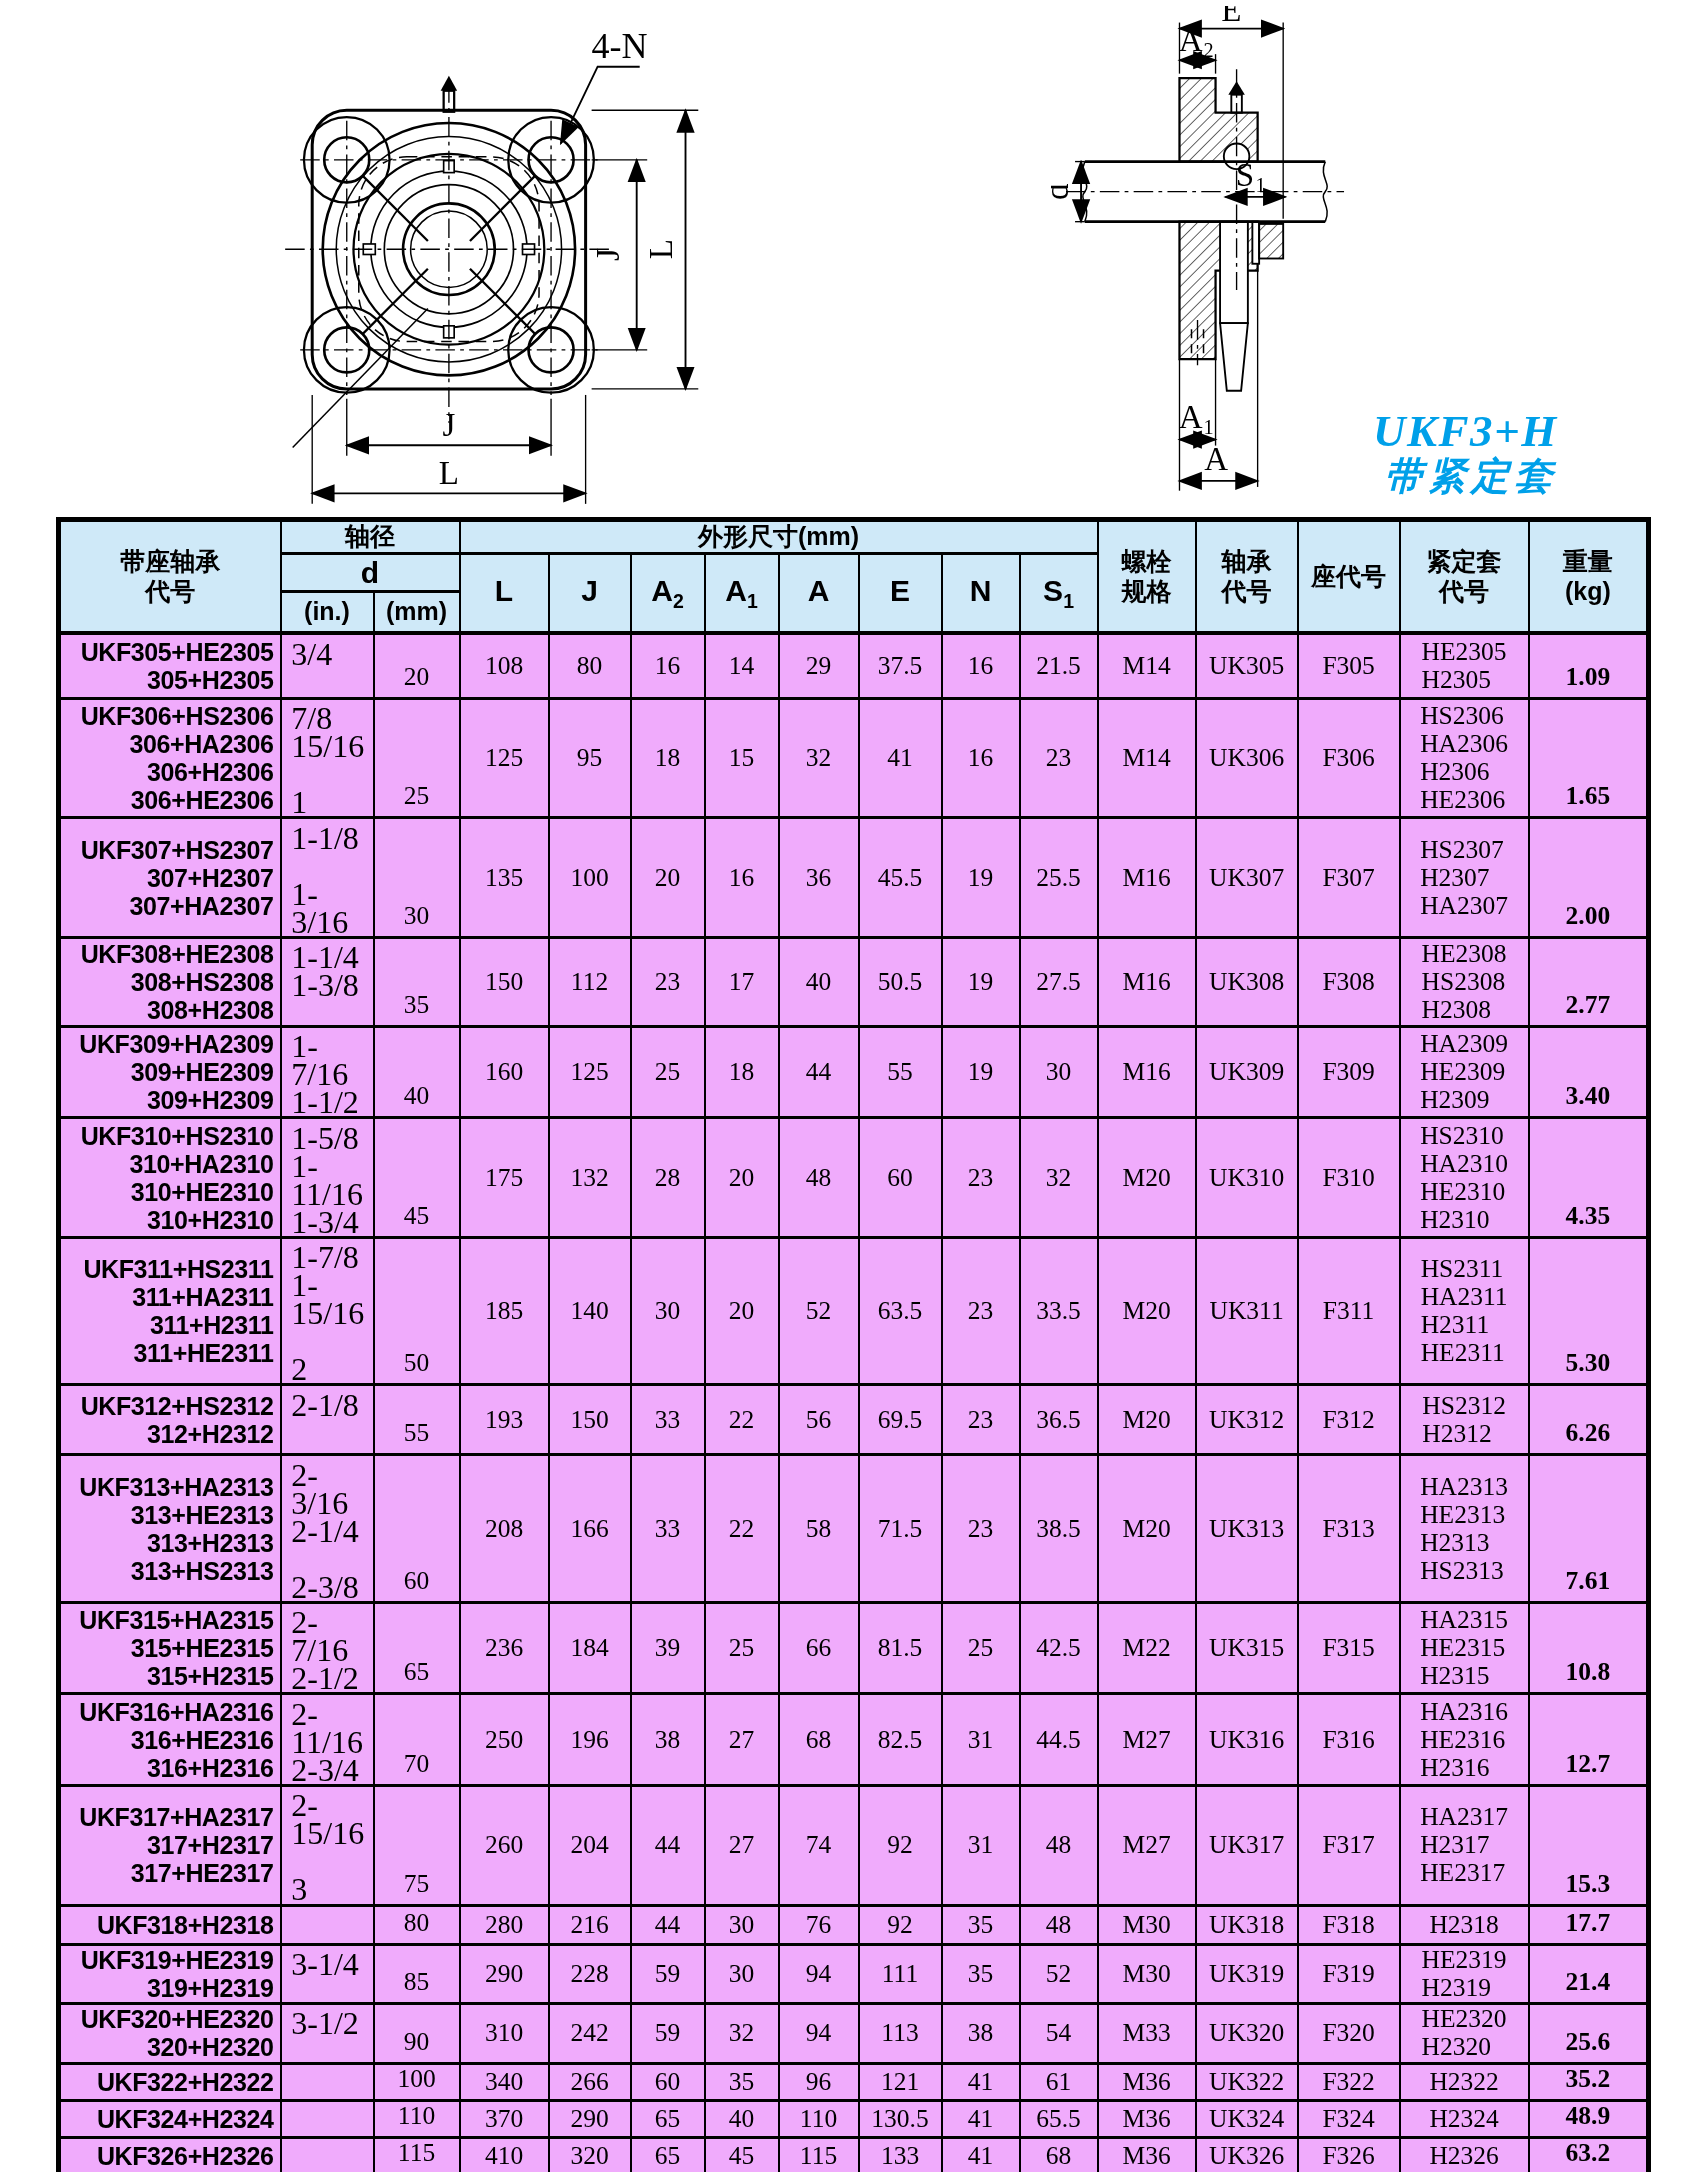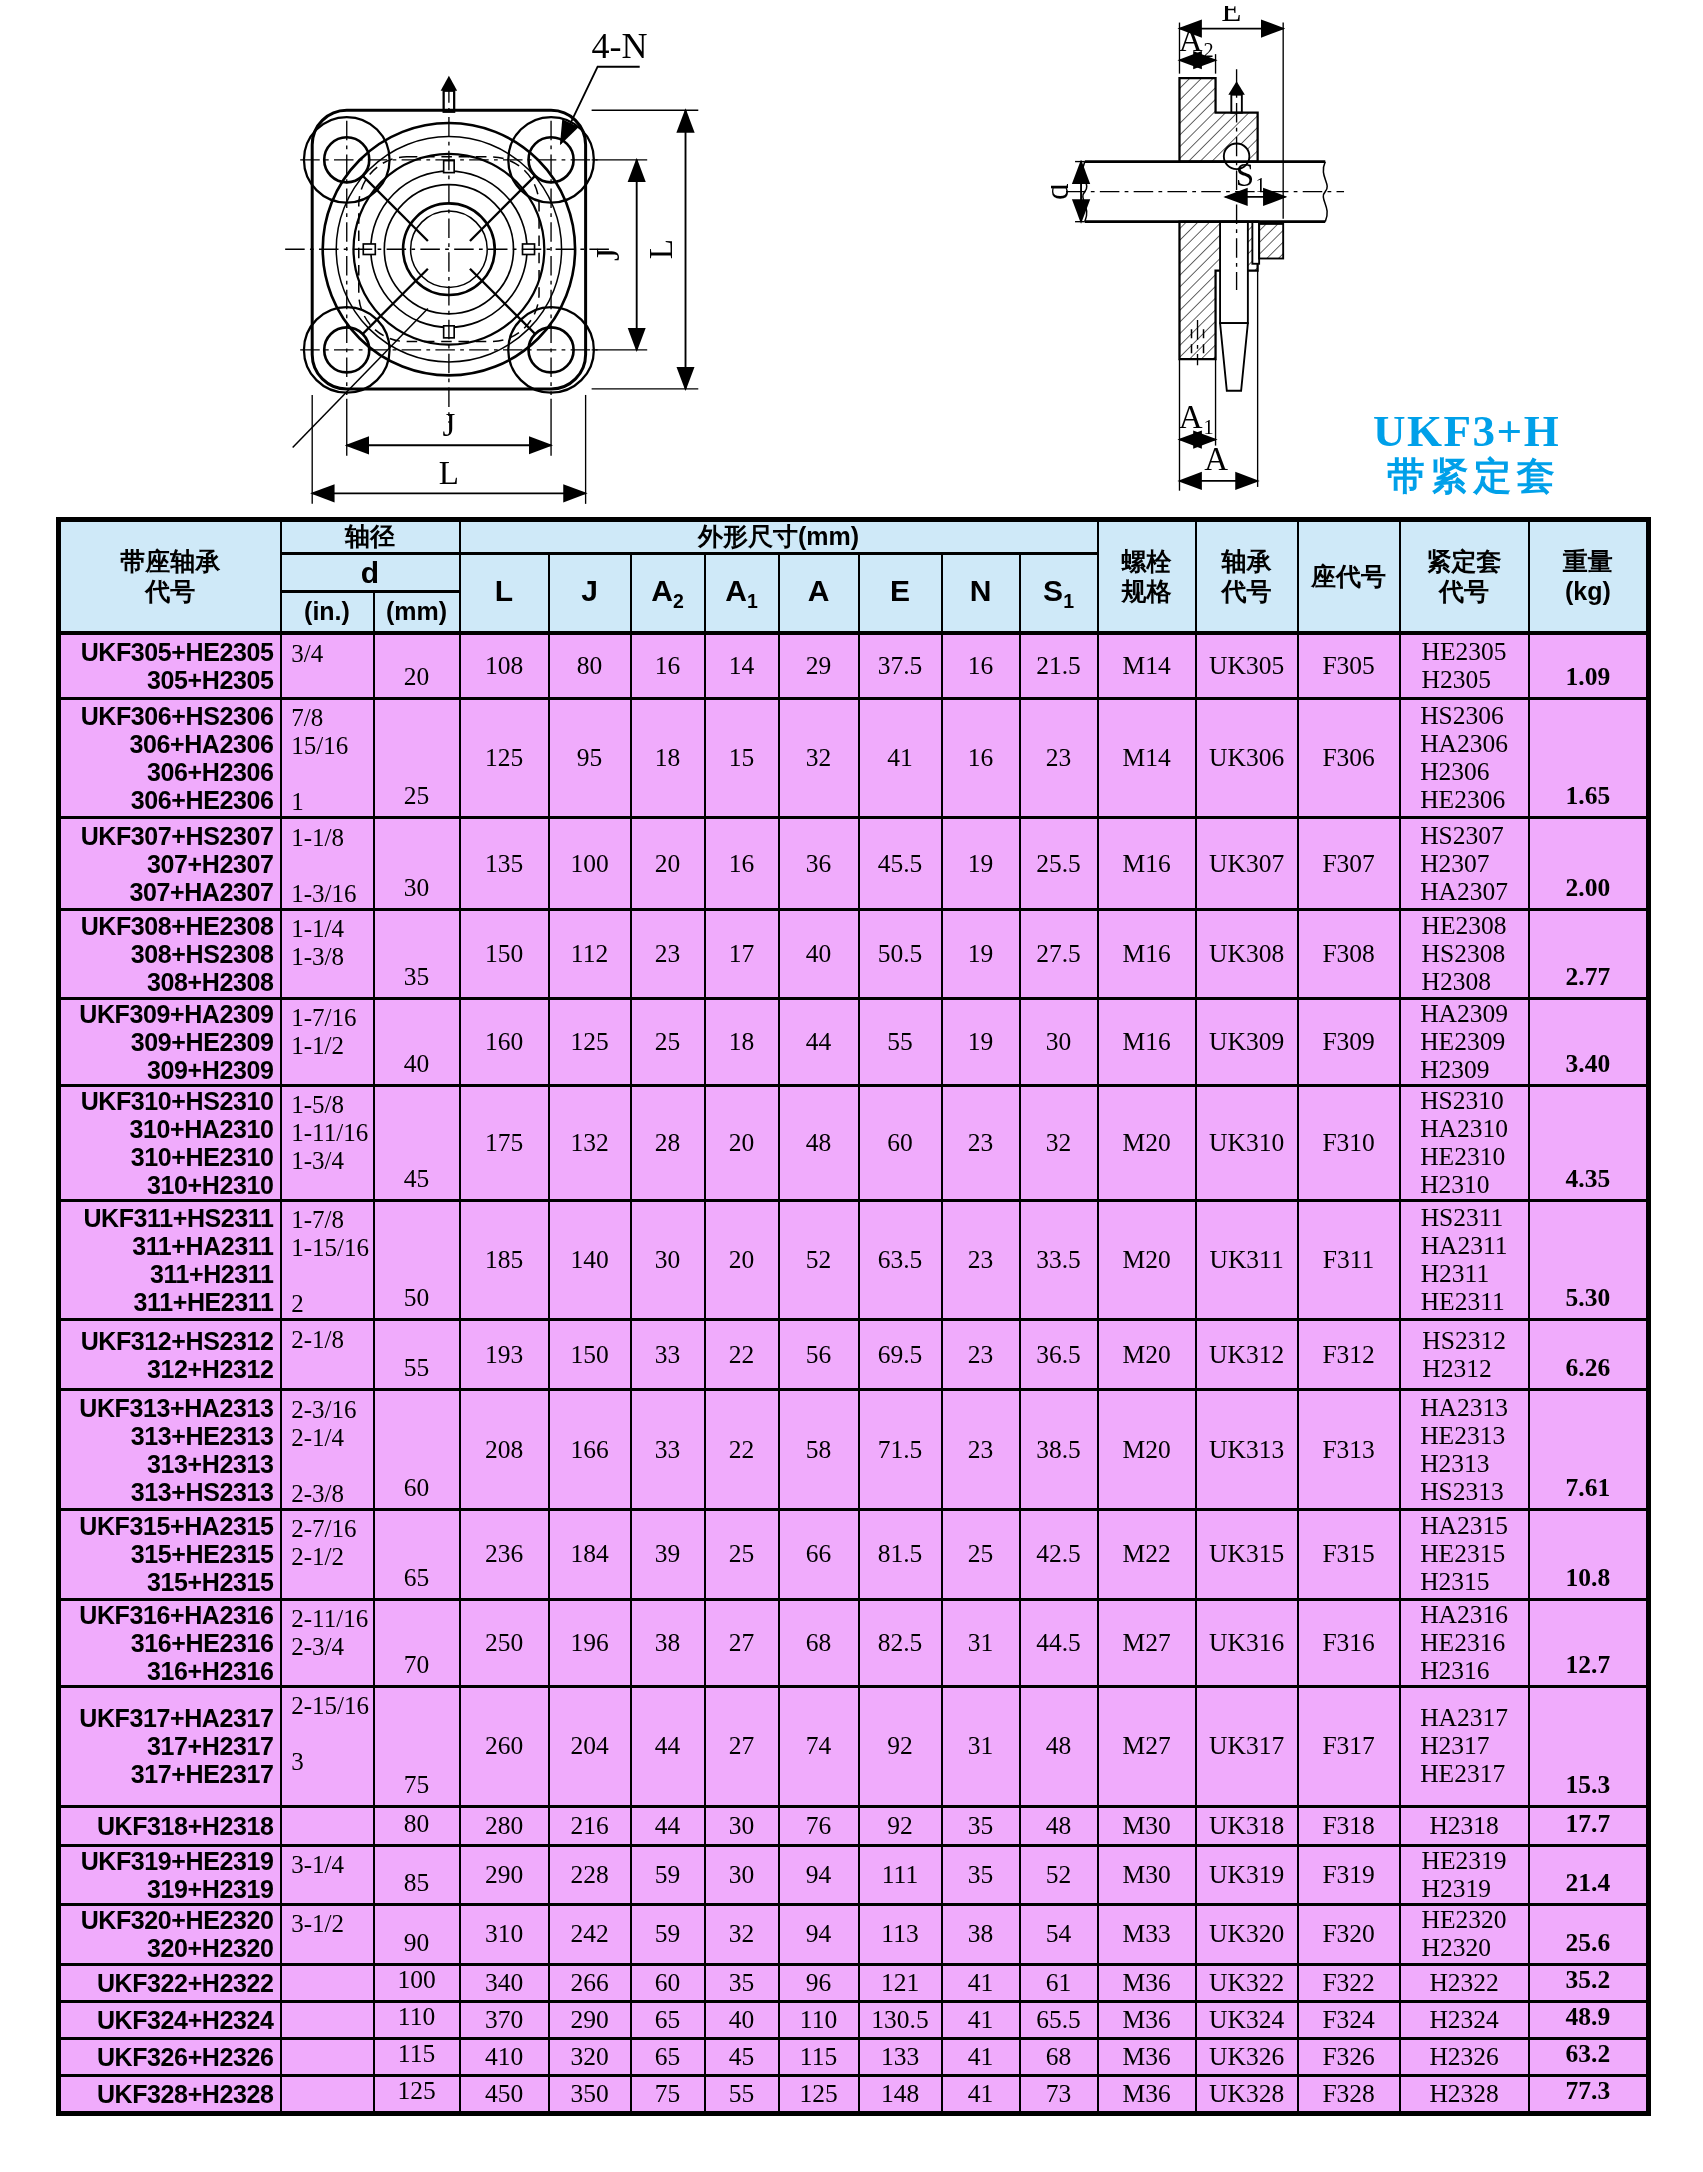--- a/index.html
+++ b/index.html
@@ -5,21 +5,21 @@
   :root{ --accent:#00a0e9; --header-bg:#cfe9f8; --line:#000; }
   html,body{margin:0;padding:0;background:#fff;}
   #canvas{position:relative;width:1703px;height:2172px;background:#fff;overflow:hidden;
           font-family:"Liberation Sans",sans-serif;color:#000;}
   svg{position:absolute;}
   svg text{font-family:"Liberation Serif",serif;fill:#000;stroke:none;}
   .dimtxt{font-size:44px;}
   .dimsub{font-size:27px;}
 
   
-  #series-title{position:absolute;left:1373px;top:407px;color:var(--accent);line-height:1.08;}
+  #series-title{position:absolute;left:1373px;top:407px;color:var(--accent);line-height:1.08;font-style:italic;}
   #series-title .t1{font-family:"Liberation Serif",serif;font-weight:bold;font-size:45px;letter-spacing:1.5px;}
   #series-title .t2{font-family:"Liberation Sans",sans-serif;font-weight:bold;font-size:38px;letter-spacing:5.3px;text-align:right;}
 
   
   table#spec{position:absolute;left:56px;top:517px;width:1590px;border-collapse:collapse;
              table-layout:fixed;border:5.3px solid var(--line);background:#f0abfc;}
   th,td{border:2.3px solid var(--line);padding:0;overflow:hidden;}
   thead th{background:var(--header-bg);font-weight:bold;font-size:25px;line-height:1.18;
            text-align:center;vertical-align:middle;}
   thead .dim-h{font-size:30px;font-family:"Liberation Sans",sans-serif;}
@@ -27,21 +27,21 @@
   tr.h1{height:33px;} tr.h2{height:38px;} tr.h3{height:42px;}
   tr.h3 th{font-weight:bold;font-size:25px;}
   th.thick-b{border-bottom:3px solid var(--line);}
 
   tbody td{font-family:"Liberation Serif",serif;font-size:25.5px;line-height:28px;
            text-align:center;vertical-align:middle;}
   tbody tr>td{border-top:3.8px solid var(--line);}
   tbody tr:first-child>td{border-top:4.5px solid var(--line);}
   td.c-code{font-family:"Liberation Sans",sans-serif;font-weight:bold;font-size:25px;
             letter-spacing:-0.4px;text-align:right;padding-right:6px;}
-  td.c-in{text-align:left;vertical-align:top;padding:4.5px 1.5px 0 9.8px;font-size:25px;}
+  td.c-in{text-align:left;vertical-align:top;padding:4.5px 1.5px 0 9.8px;font-size:32px;}
   td.c-mm{vertical-align:bottom;padding-bottom:6px;}
   td.c-wt{vertical-align:bottom;padding-bottom:6px;font-weight:bold;}
   td.c-sleeve span{display:inline-block;text-align:left;}
   .preline{white-space:pre-line;}
 
   tbody tr:nth-child(1){height:65px;}  tbody tr:nth-child(2){height:113px;}
   tbody tr:nth-child(3){height:90px;} tbody tr:nth-child(4){height:89px;}
   tbody tr:nth-child(5){height:85px;} tbody tr:nth-child(6){height:113px;}
   tbody tr:nth-child(7){height:118px;} tbody tr:nth-child(8){height:70px;}
   tbody tr:nth-child(9){height:108px;} tbody tr:nth-child(10){height:90px;}

